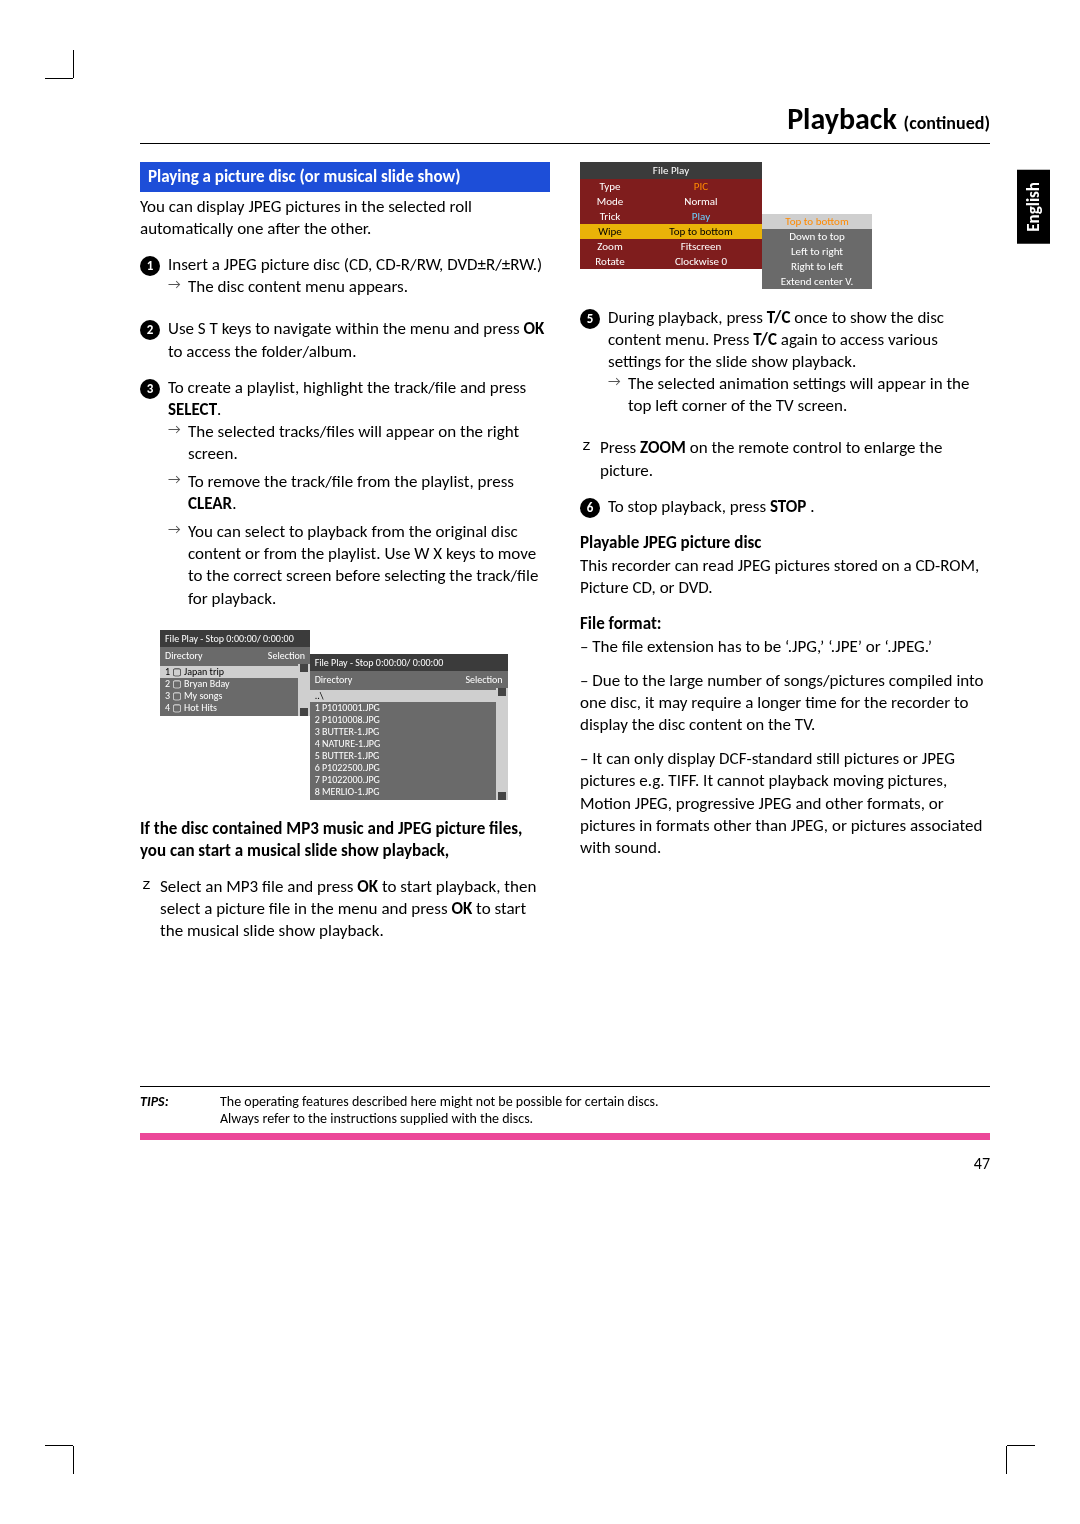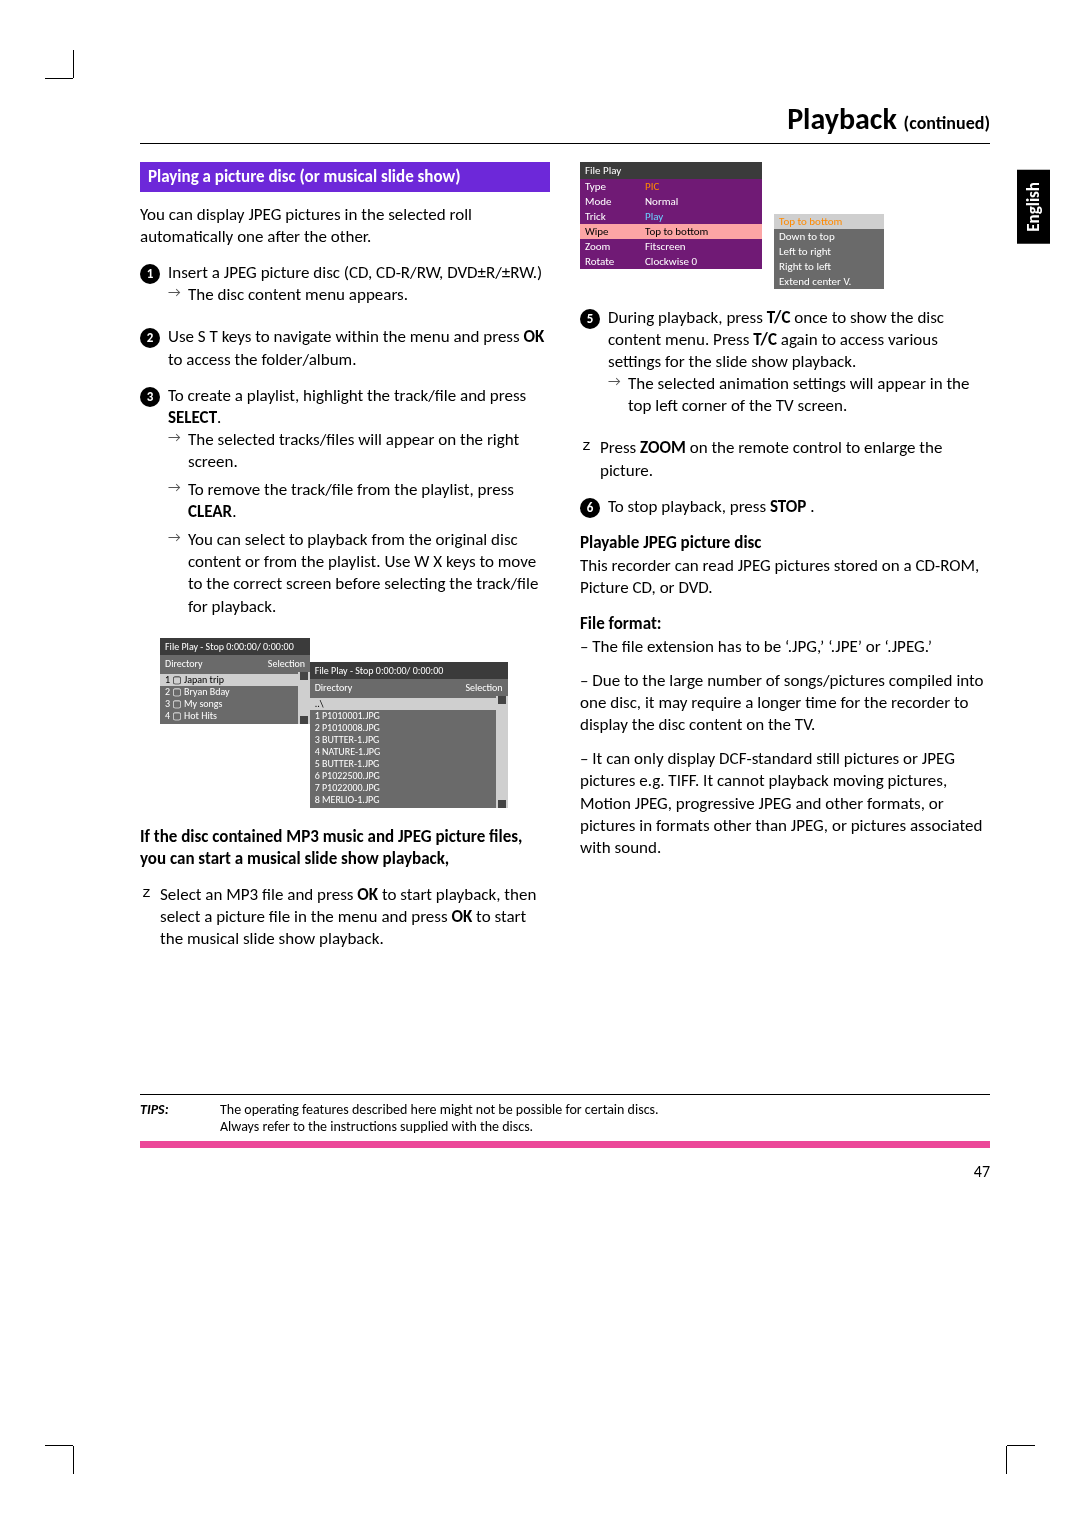--- a/index.html
+++ b/index.html
@@ -42,27 +42,27 @@
   }
   .columns {
     display: flex;
     gap: 30px;
   }
   .col {
     flex: 1;
     min-width: 0;
   }
   .section-head {
-    background: #6d28d9;
+    background: #1d4ed8;
     color: #fff;
     font-weight: bold;
     padding: 4px 8px;
     font-size: 17px;
     line-height: 1.3;
-    margin-bottom: 12px;
+    margin-bottom: 4px;
   }
   p.body {
     font-size: 17px;
     line-height: 1.3;
     margin-bottom: 14px;
   }
   .step {
     display: flex;
     gap: 8px;
     margin-bottom: 14px;
@@ -118,41 +118,42 @@
     margin-bottom: 2px;
   }
   .dash-list {
     font-size: 17px;
     line-height: 1.3;
     margin-bottom: 12px;
   }
   
   .settings-wrap {
     display: flex;
-    gap: 12px;
+    gap: 0;
     margin-bottom: 18px;
     padding-left: 0;
+    text-align: center;
   }
   .settings-menu {
     font-size: 11px;
     width: 182px;
   }
   .settings-menu .title {
     background: #3b3b3b;
     color: #fff;
     padding: 2px 5px;
   }
   .settings-menu .row {
     display: flex;
-    background: #701a75;
+    background: #7f1d1d;
     color: #fff;
   }
   .settings-menu .row .k { width: 60px; padding: 1px 5px; }
   .settings-menu .row .v { flex: 1; padding: 1px 5px; }
-  .settings-menu .row.sel { background: #fca5a5; color: #000; }
+  .settings-menu .row.sel { background: #eab308; color: #000; }
   .settings-menu .row.sp .v { color: #ff8a00; }
   .settings-menu .row.sp2 .v { color: #6bd0ff; }
   .popup {
     background: #6a6a6a;
     color: #fff;
     font-size: 11px;
     width: 110px;
     margin-top: 52px;
   }
   .popup div { padding: 1px 5px; }

